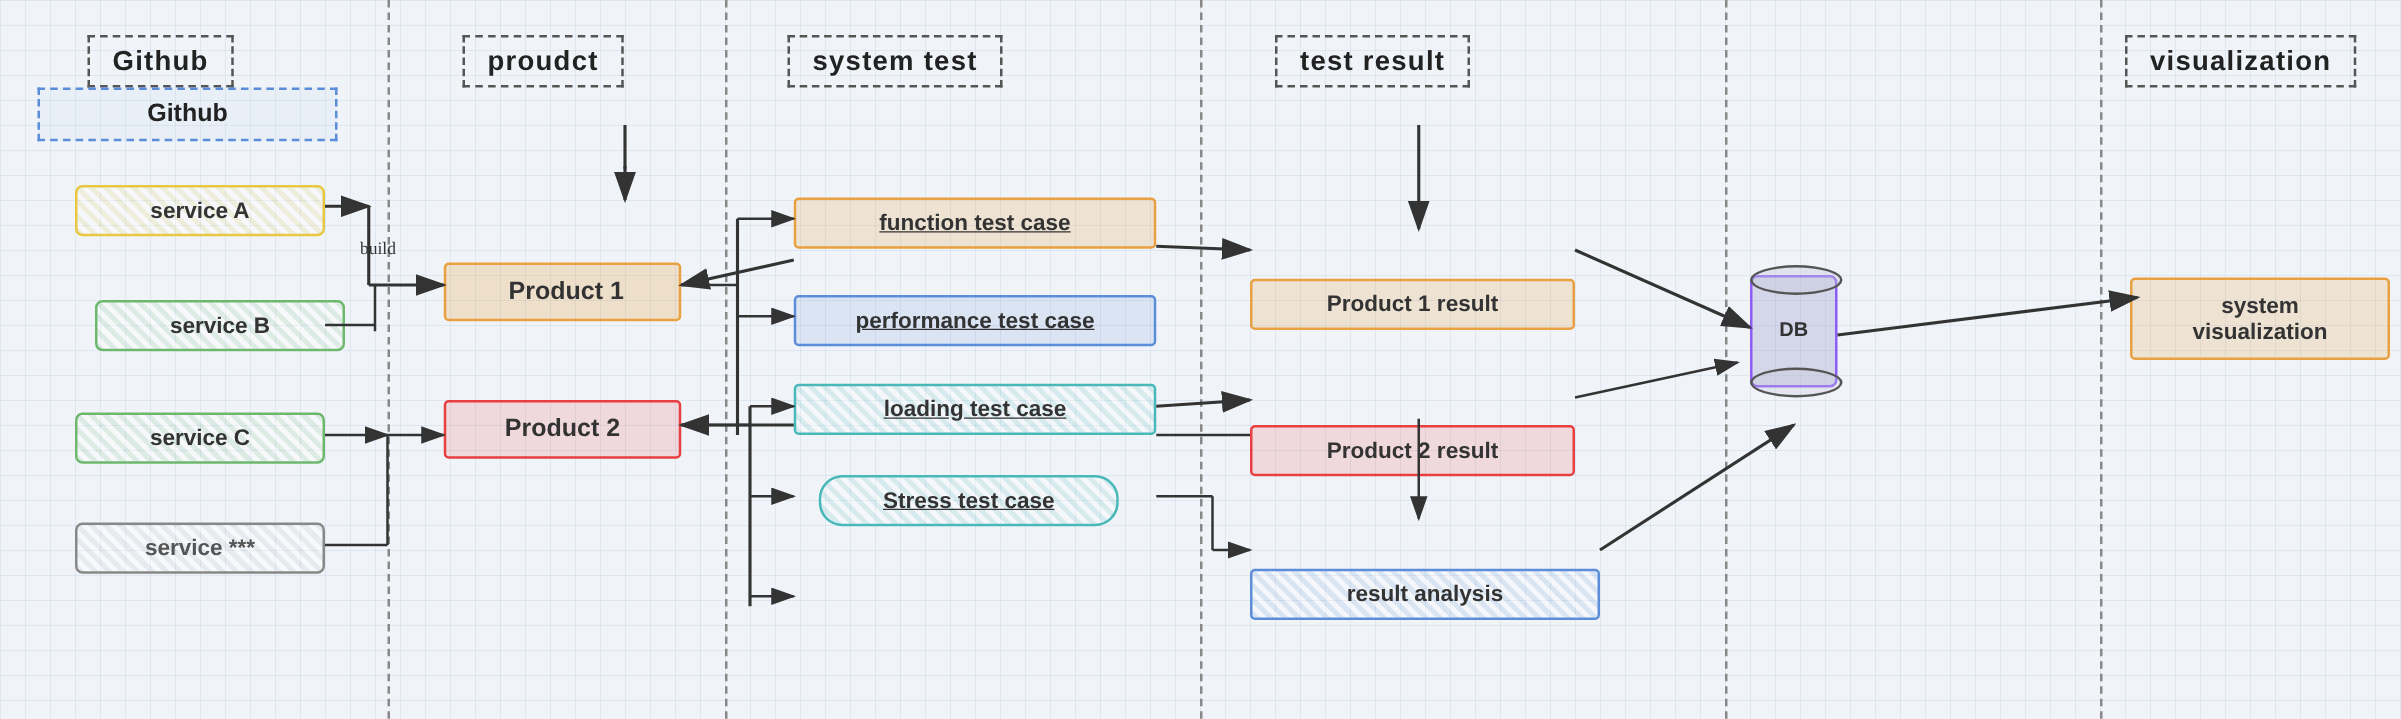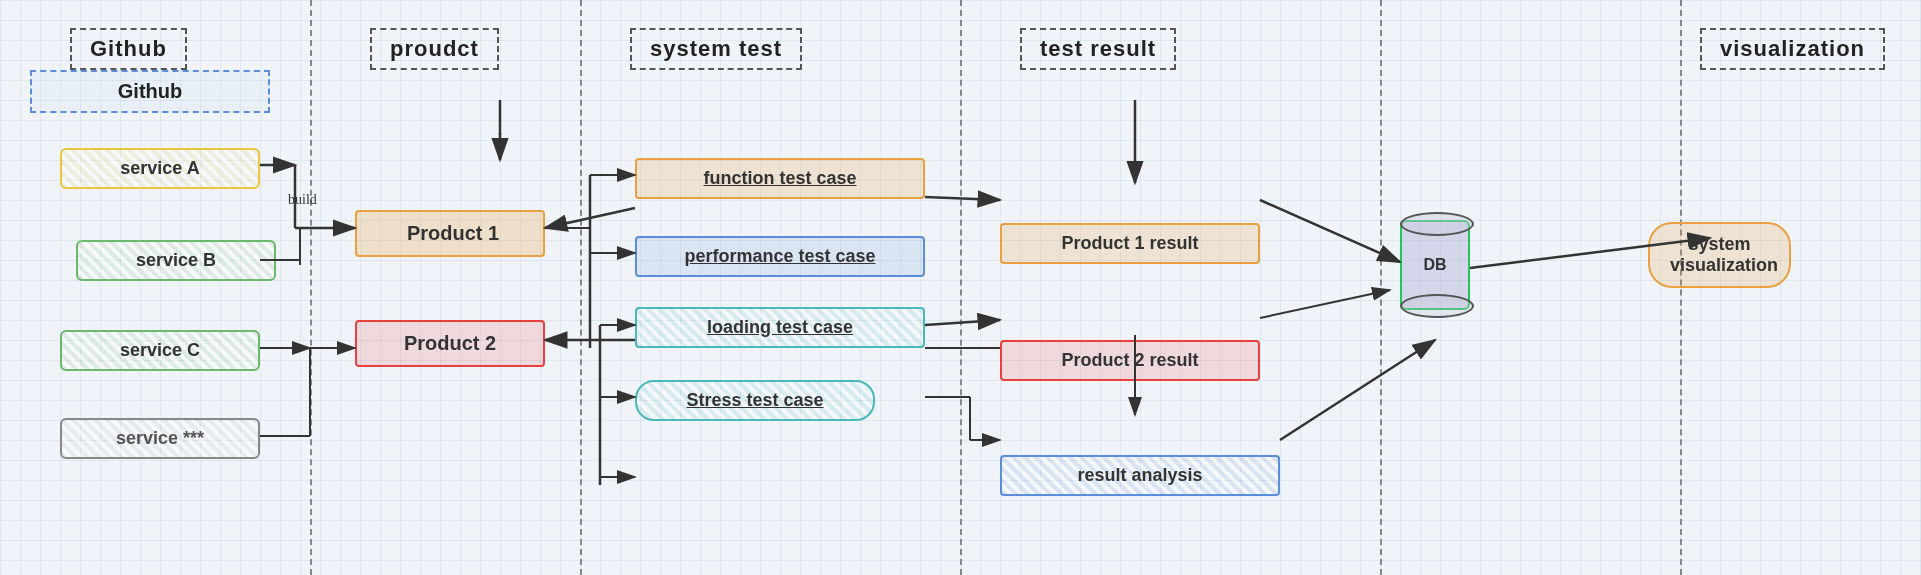--- a/index.html
+++ b/index.html
@@ -108,21 +108,21 @@
       position: absolute;
       display: flex;
       flex-direction: column;
       align-items: center;
       justify-content: center;
     }
     .db-cylinder {
       width: 70px;
       height: 90px;
       background: rgba(150,150,200,0.3);
-      border: 2px solid #22c55e;
+      border: 2px solid #8b5cf6;
       border-radius: 6px;
       position: relative;
       display: flex;
       align-items: center;
       justify-content: center;
       font-size: 16px;
       font-weight: bold;
       color: #333;
     }
     .db-cylinder::before {
@@ -246,41 +246,41 @@
 
   <div class="test-box test-func" style="left: 635px; top: 158px; width: 290px;">
     <span>function test case</span>
   </div>
   <div class="test-box test-perf" style="left: 635px; top: 236px; width: 290px;">
     <span>performance test case</span>
   </div>
   <div class="test-box test-load" style="left: 635px; top: 307px; width: 290px;">
     <span>loading test case</span>
   </div>
-  <div class="test-box test-stress" style="left: 635px; top: 380px; width: 240px; border-radius: 19px;">
+  <div class="test-box test-stress" style="left: 655px; top: 380px; width: 240px; border-radius: 19px;">
     <span>Stress test case</span>
   </div>
 
   <div class="result-box result-1" style="left: 1000px; top: 183px; width: 260px;">
     <span>Product 1 result</span>
   </div>
   <div class="result-box result-2" style="left: 1000px; top: 300px; width: 260px;">
     <span>Product 2 result</span>
   </div>
   <div class="result-box result-analysis" style="left: 1000px; top: 415px; width: 280px;">
     <span>result analysis</span>
   </div>
 
   <div class="db-shape" style="left: 1400px; top: 220px;">
     <div class="db-cylinder">
       <span style="position:relative;z-index:1;">DB</span>
     </div>
   </div>
 
-  <div class="viz-box" style="left: 1648px; top: 222px; width: 143px; border-radius: 24px;">
+  <div class="viz-box" style="left: 1704px; top: 222px; width: 208px;">
     <span>system visualization</span>
   </div>
 
   <div class="build-label" style="left: 288px; top: 192px;">
     <span>build</span>
   </div>
 
   <svg class="arrows-svg">
     <defs>
       <marker id="arrowhead" markerWidth="10" markerHeight="7" refX="9" refY="3.5" orient="auto">

